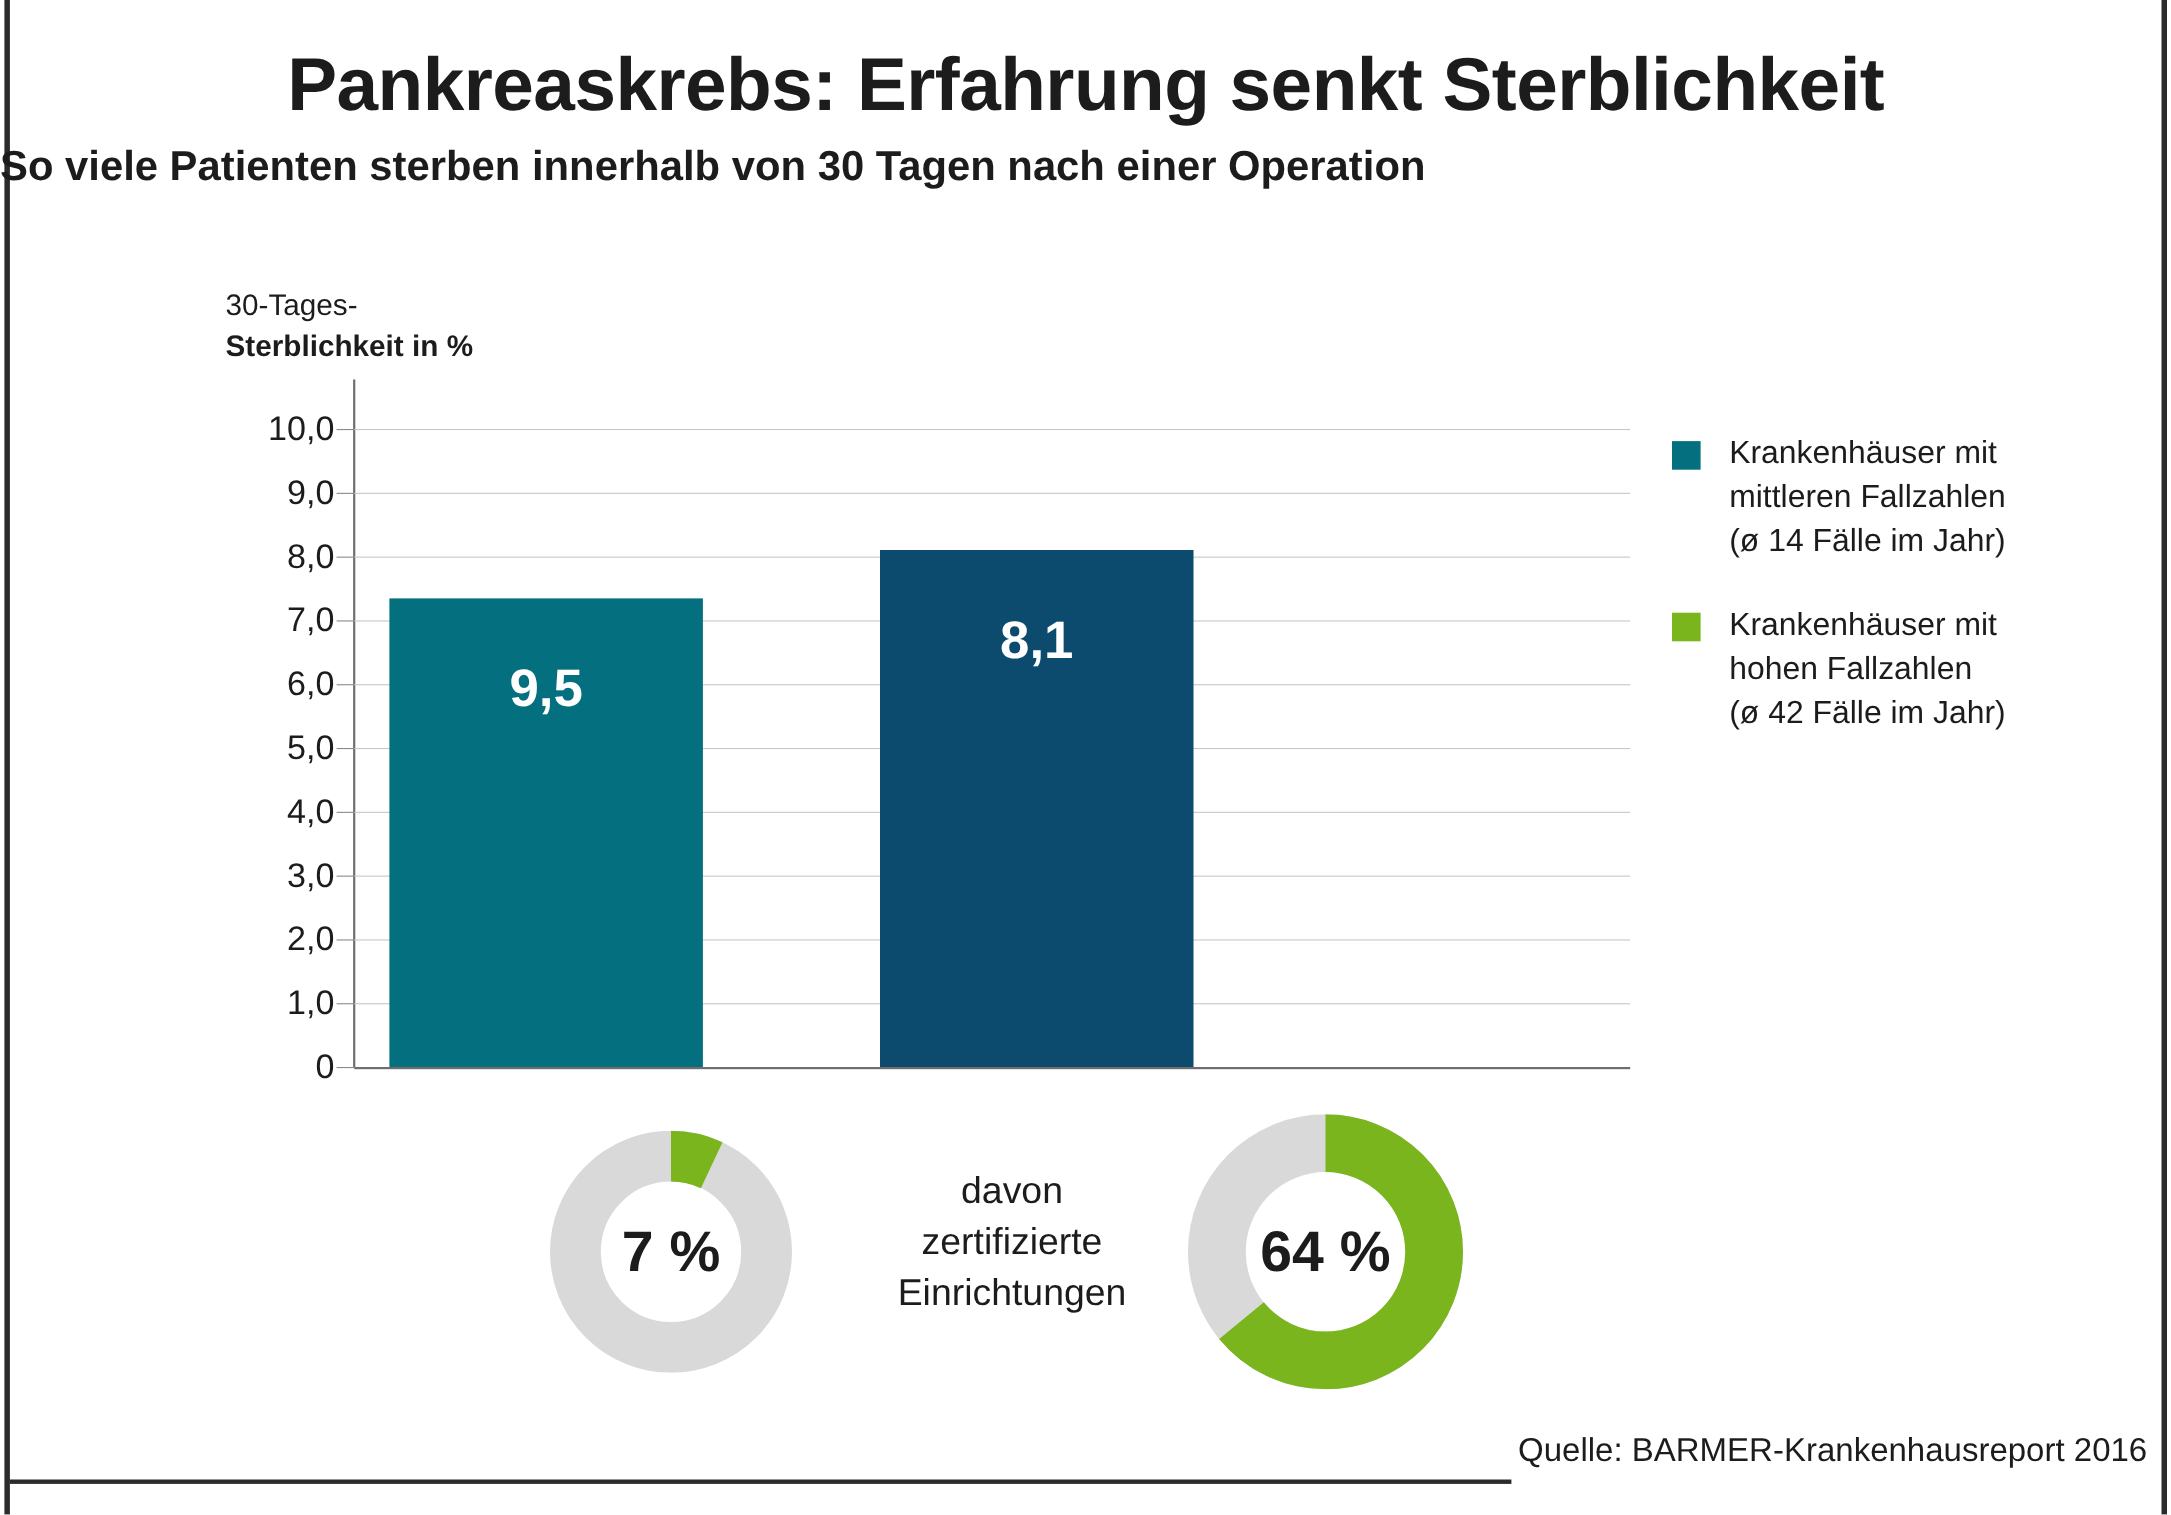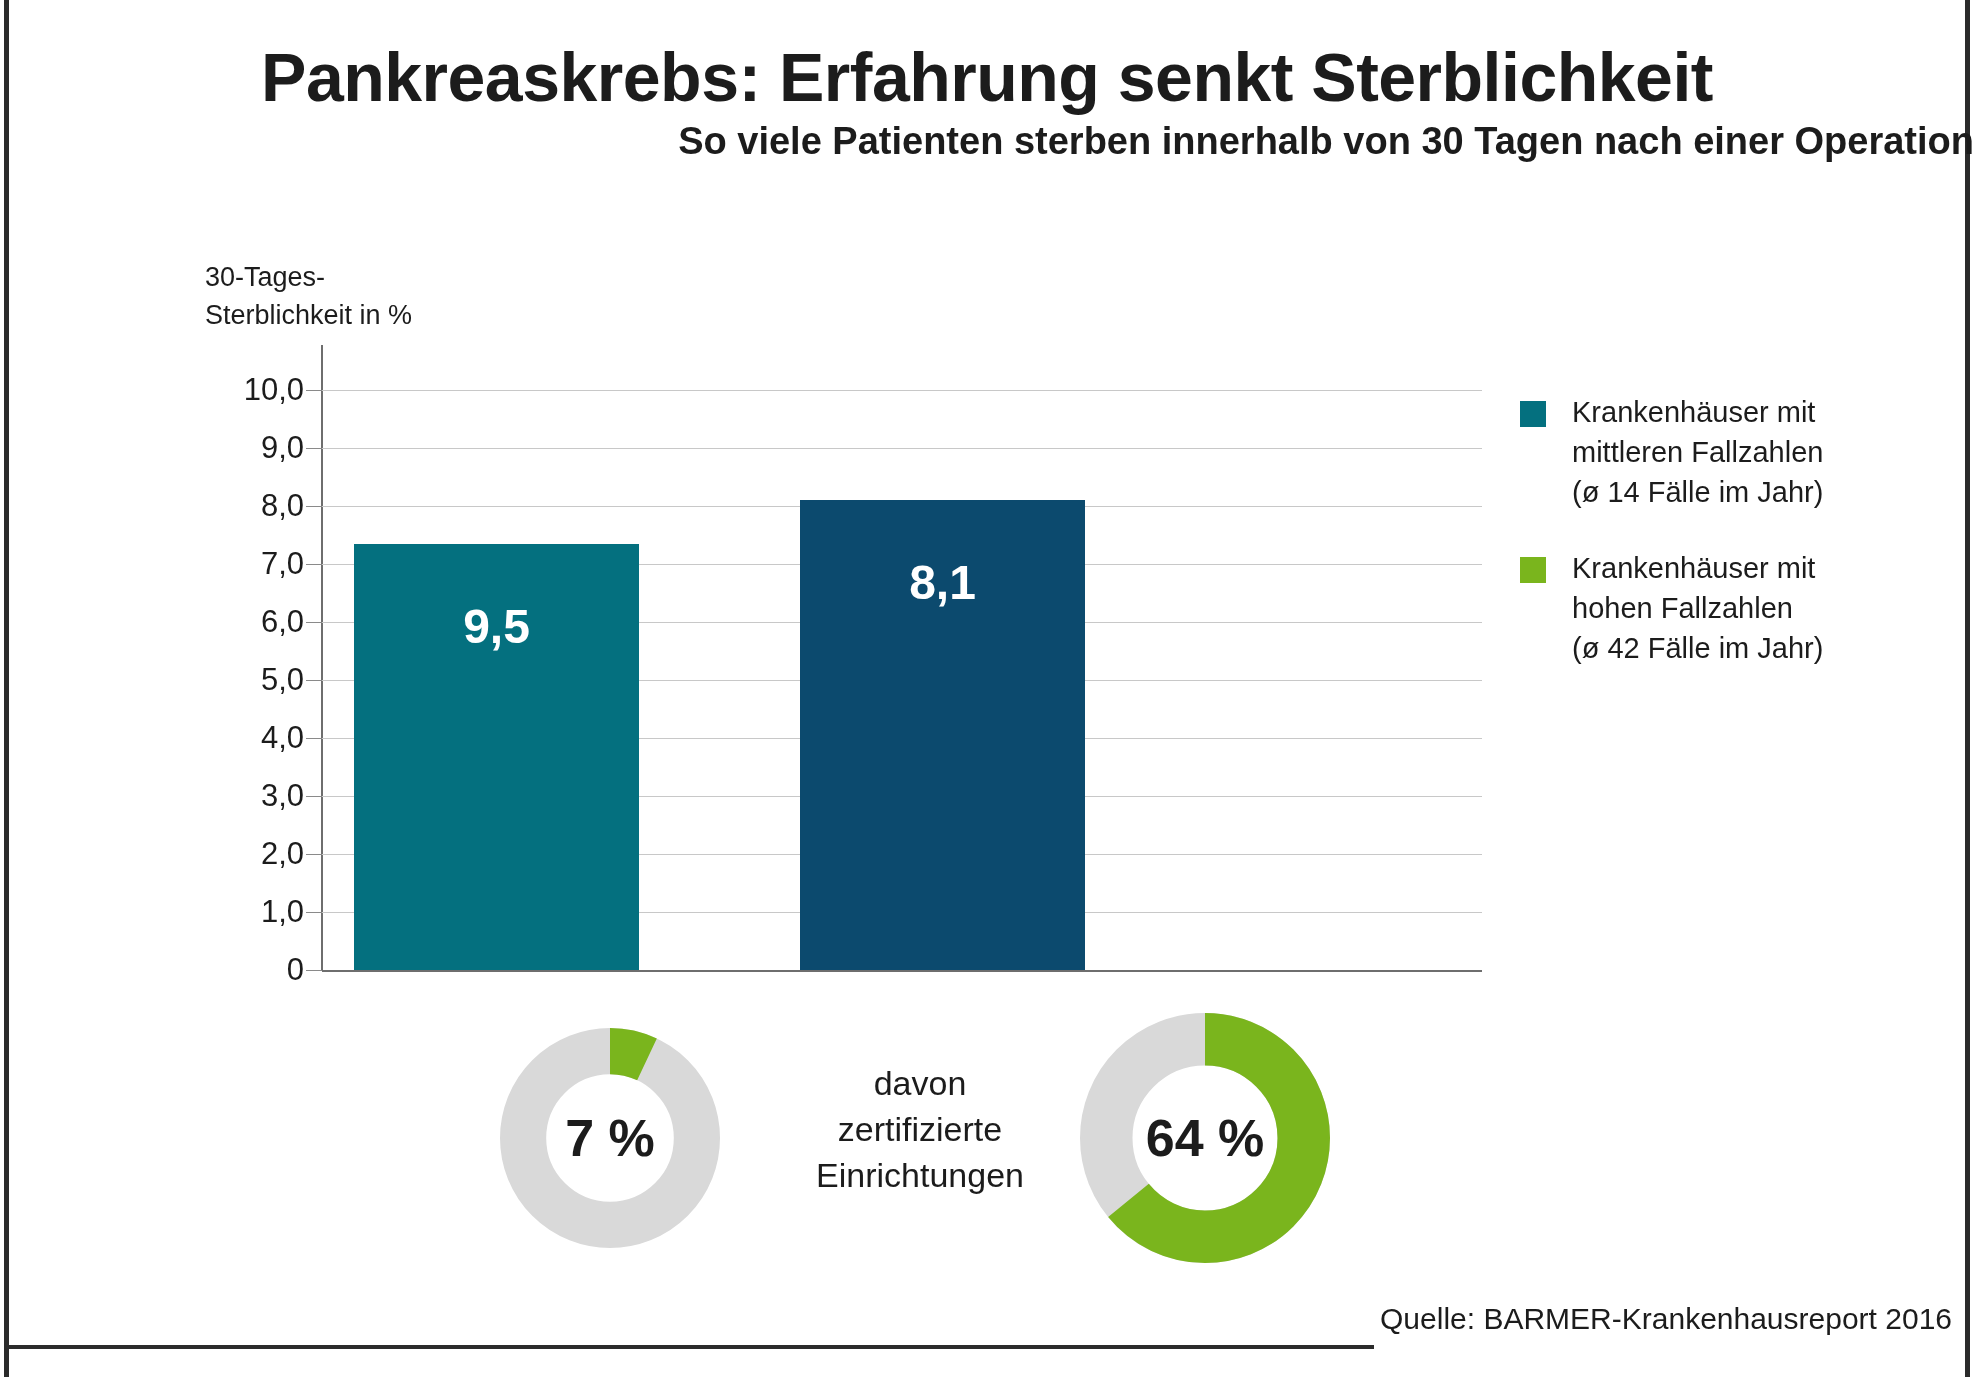--- a/index.html
+++ b/index.html
@@ -57,39 +57,39 @@
     width: 1974px;
     text-align: center;
     font-size: 68px;
     font-weight: bold;
     letter-spacing: -0.5px;
     color: #1c1c1c;
   }
   .subtitle {
     position: absolute;
     left: 0;
-    top: 120px;
+    top: 131px;
     width: 1974px;
-    text-align: right;
+    text-align: left;
     font-size: 38px;
     font-weight: bold;
     color: #1c1c1c;
   }
 
   
   .axis-title {
     position: absolute;
     left: 205px;
     top: 258px;
     width: 330px;
     font-size: 27px;
     line-height: 38px;
     color: #1c1c1c;
   }
-  .axis-title .l2 { display: block; }
+  .axis-title .l2 { display: block; font-weight: bold; }
 
   
   #plot {
     position: absolute;
     left: 322px;
     top: 390px;
     width: 1160px;
     height: 580px;
   }
 

